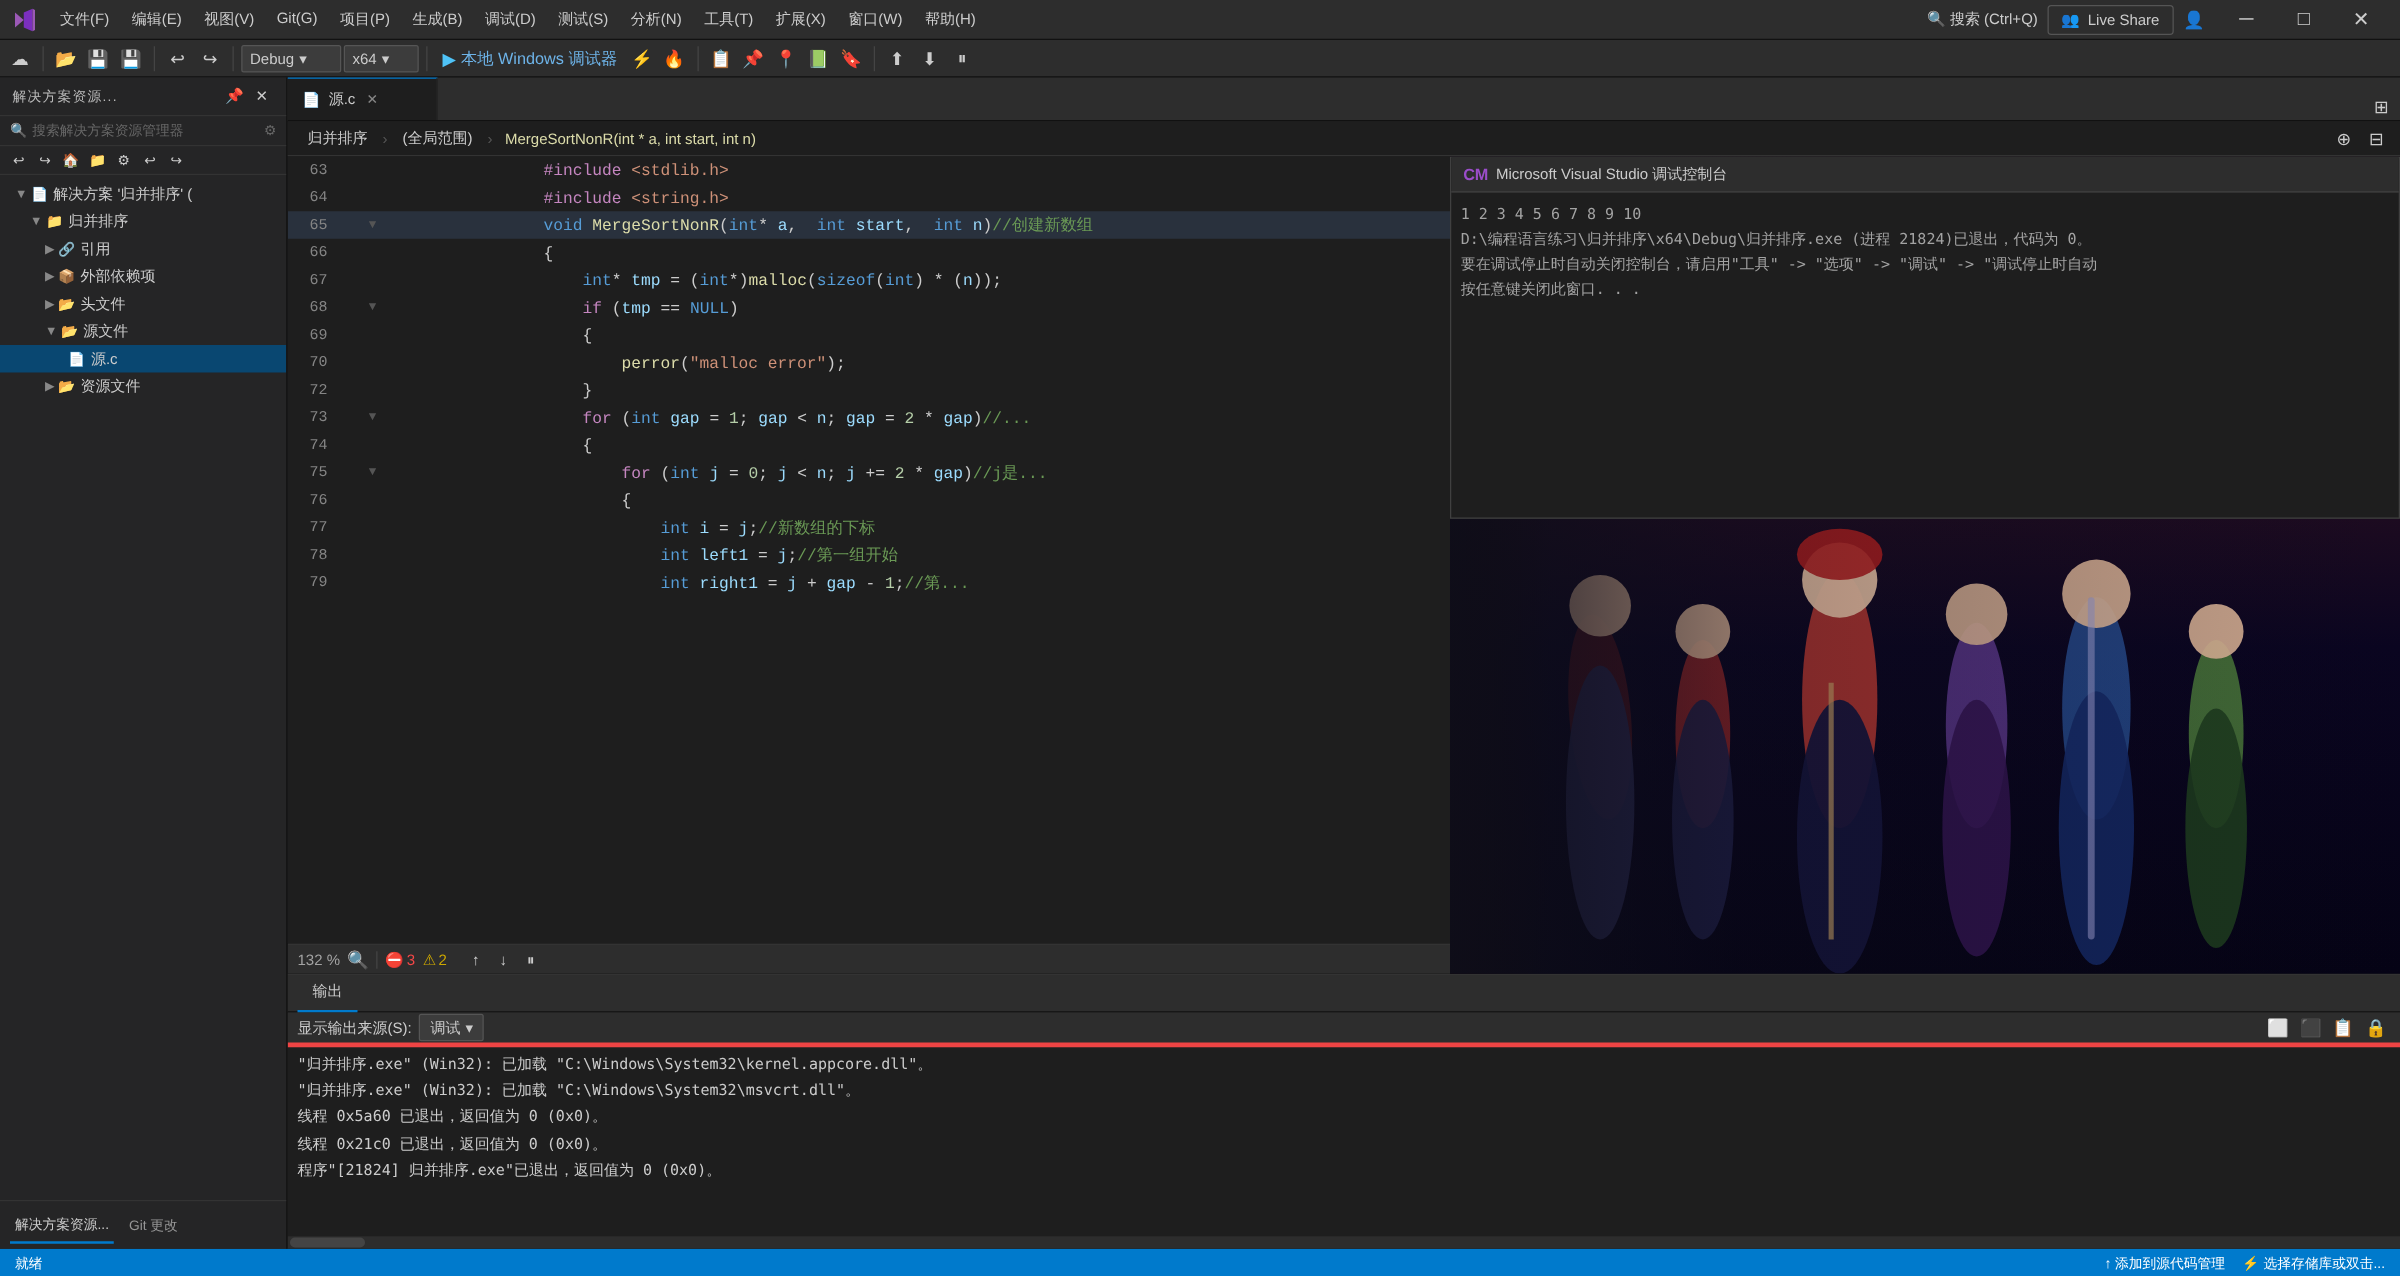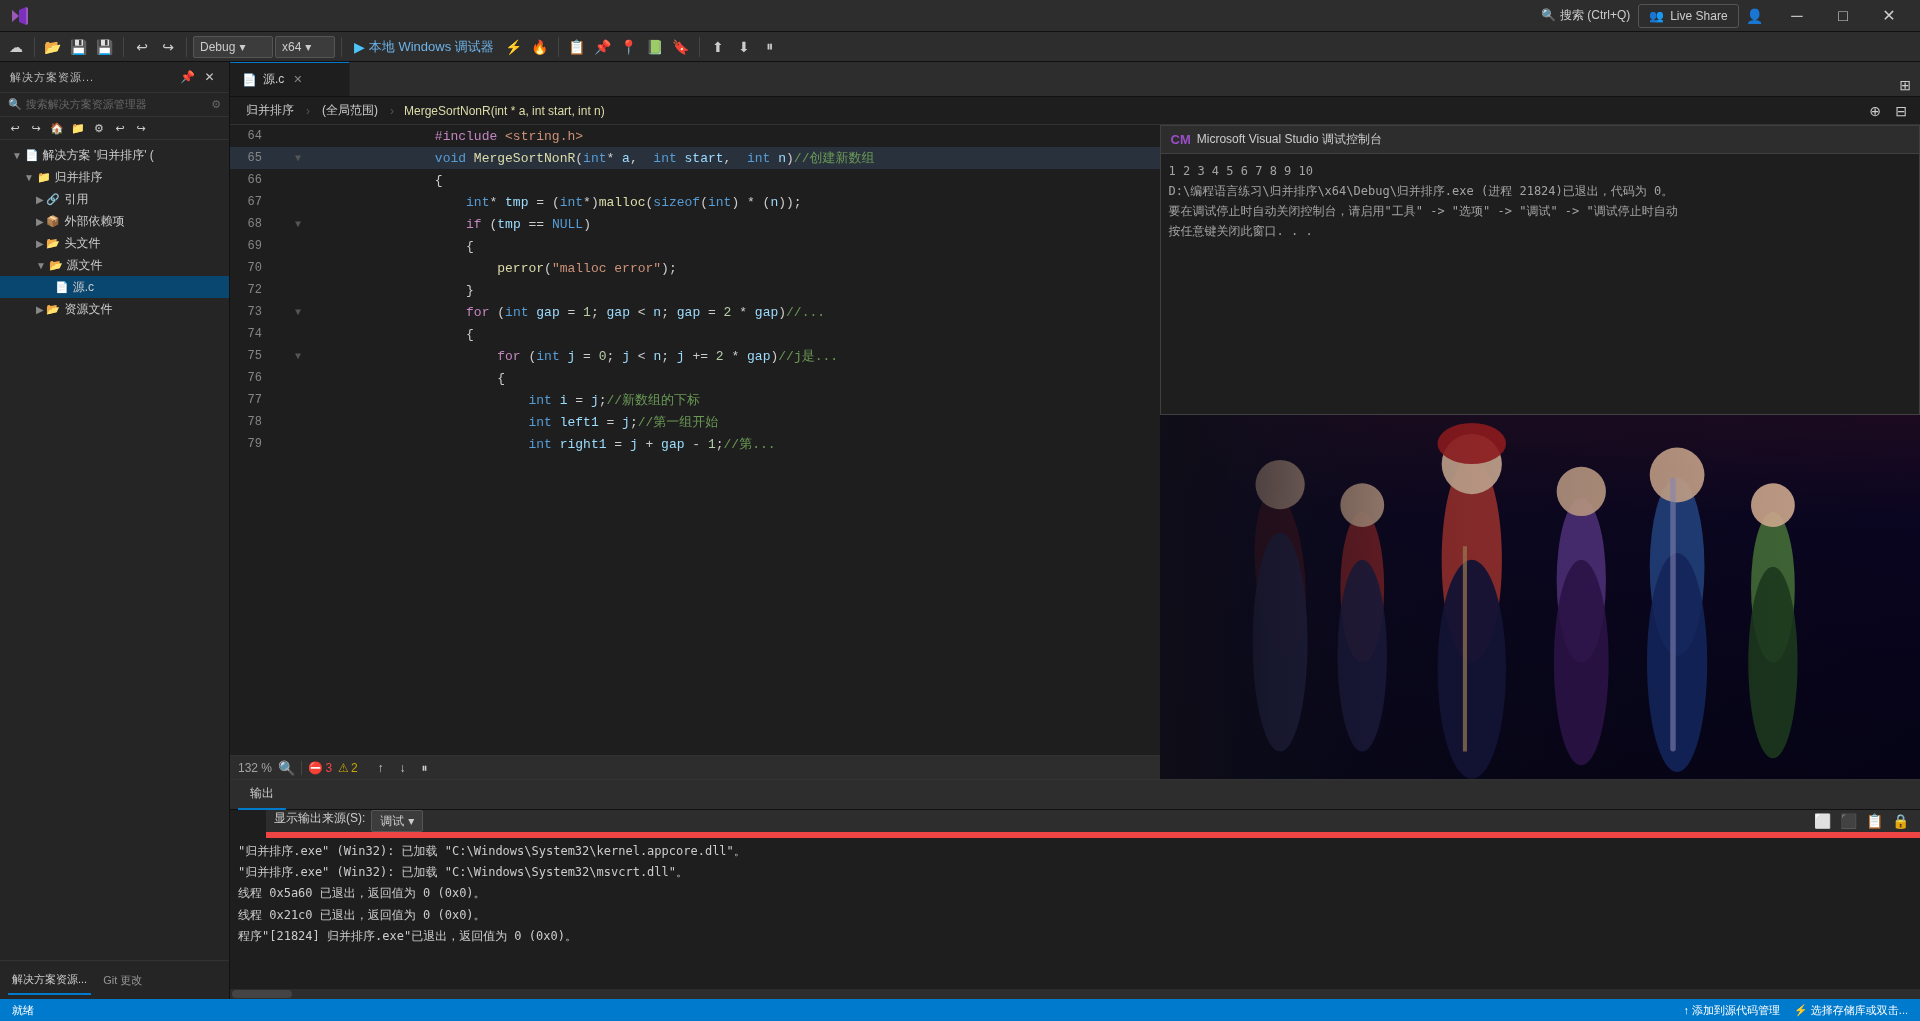--- a/index.html
+++ b/index.html
@@ -342,24 +342,24 @@
     }
     .panel-tab.active {
       color: #ccc;
       border-bottom: 2px solid #007acc;
     }
 
     .panel-toolbar {
       height: 28px;
       background: #2d2d2d;
       display: flex;
+      align-items: center;
       padding: 0 8px;
       gap: 6px;
-      border-bottom: 6px solid #ef4444;
-      margin-left: 36px;
+      border-bottom: 4px solid #ef4444;
     }
 
     .panel-dropdown {
       height: 22px;
       padding: 2px 8px;
       background: #3c3c3c;
       border: 1px solid #555;
       color: #ccc;
       font-size: 12px;
       border-radius: 2px;
@@ -463,20 +463,35 @@
 </head>
 <body>
 
 <div id="titlebar">
   <div class="logo">
     <svg viewBox="0 0 20 20" fill="none">
       <path d="M2 4L9 10L2 16V4Z" fill="#9b59b6"></path>
       <path d="M9 4L16 1V19L9 16V4Z" fill="#7b2fbf"></path>
       <path d="M16 1L18 2V18L16 19V1Z" fill="#9b59b6"></path>
     </svg>
+  </div>
+  <div class="menu-items">
+    <span class="menu-item">文件(F)</span>
+    <span class="menu-item">编辑(E)</span>
+    <span class="menu-item">视图(V)</span>
+    <span class="menu-item">Git(G)</span>
+    <span class="menu-item">项目(P)</span>
+    <span class="menu-item">生成(B)</span>
+    <span class="menu-item">调试(D)</span>
+    <span class="menu-item">测试(S)</span>
+    <span class="menu-item">分析(N)</span>
+    <span class="menu-item">工具(T)</span>
+    <span class="menu-item">扩展(X)</span>
+    <span class="menu-item">窗口(W)</span>
+    <span class="menu-item">帮助(H)</span>
   </div>
   <div style="flex:1"></div>
   <span style="color:#ccc;font-size:12px;margin-right:8px;">🔍 搜索 (Ctrl+Q)</span>
   <div class="live-share">
     <span>👥</span>
     <span>Live Share</span>
   </div>
   <span style="color:#ccc;font-size:14px;margin-right:10px;cursor:pointer;">👤</span>
   <div class="window-controls">
     <div class="win-btn">─</div>
@@ -642,20 +657,29 @@
       <div style="flex:1;display:flex;overflow:hidden;position:relative;">
 
         <div style="width:55%;display:flex;flex-direction:column;background:#1e1e1e;overflow:hidden;position:relative;">
 
           <div style="position:absolute;left:0;top:0;right:0;bottom:24px;overflow:hidden;z-index:0;">
             
           </div>
 
           <div style="flex:1;overflow:hidden;position:relative;z-index:1;">
 
+            <div class="code-line">
+              <div class="line-num">63</div>
+              <div class="line-indicator green"></div>
+              <div class="breakpoint-col"></div>
+              <div class="fold-btn"> </div>
+              <div class="code-text">
+                <span class="include">#include</span><span class="op"> </span><span class="header">&lt;stdlib.h&gt;</span>
+              </div>
+            </div>
 
             <div class="code-line">
               <div class="line-num">64</div>
               <div class="line-indicator green"></div>
               <div class="breakpoint-col"></div>
               <div class="fold-btn"> </div>
               <div class="code-text">
                 <span class="include">#include</span><span class="op"> </span><span class="header">&lt;string.h&gt;</span>
               </div>
             </div>

